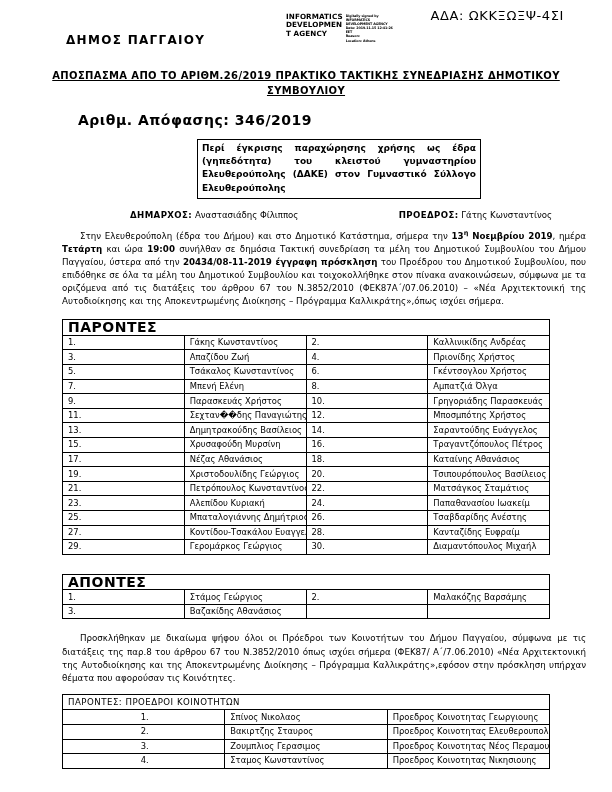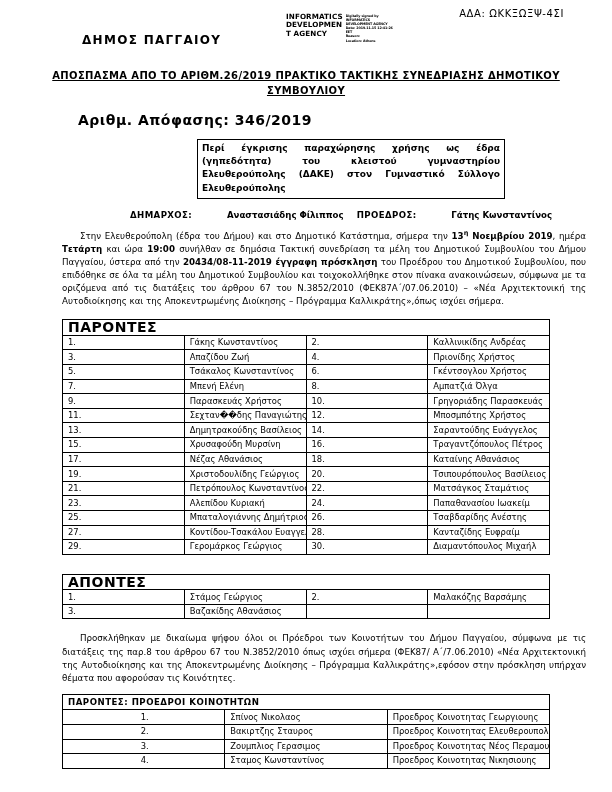--- a/index.html
+++ b/index.html
@@ -27,33 +27,32 @@
 
   
   .header-row {
     position: relative;
     height: 62px;
   }
   .ada-code {
     position: absolute;
     right: 48px;
     top: 8px;
-    font-size: 10px;
+    font-size: 13px;
     letter-spacing: 0.6px;
     white-space: nowrap;
   }
   .municipality {
     position: absolute;
     left: 66px;
     top: 33px;
     font-size: 12px;
     font-weight: bold;
     letter-spacing: 1.3px;
     white-space: nowrap;
-    margin-left: 16px;
   }
   .stamp {
     position: absolute;
     left: 286px;
     top: 13px;
     display: flex;
     align-items: flex-start;
     gap: 3px;
   }
   .stamp-title {
@@ -94,40 +93,40 @@
   }
 
   
   .subject-wrap {
     margin-top: 11px;
     display: flex;
     justify-content: flex-start;
   }
   .subject-box {
     margin-left: 197px;
-    width: 308px;
+    width: 284px;
     border: 1.4px solid #000;
     padding: 2px 4px 3px 4px;
     box-sizing: border-box;
     font-size: 9px;
     line-height: 13.2px;
     font-weight: bold;
     text-align: justify;
   }
 
   
   .officials {
     margin: 11px 0 0 0;
     padding: 0 60px 0 130px;
     display: flex;
     justify-content: space-between;
     font-size: 8.6px;
   }
   .officials .lbl { font-weight: bold; letter-spacing: 0.4px; }
-  .officials .val { font-weight: bold; margin-left: 32px; }
+  .officials .val { font-weight: normal; }
 
   
   .body-text {
     margin: 10px 26px 0 62px;
     font-size: 8.7px;
     line-height: 13.1px;
     text-align: justify;
   }
   .body-text p { margin: 0; }
   .body-text p.indent { text-indent: 18px; }
@@ -179,21 +178,21 @@
   table.community td {
     border: 1px solid #000;
     padding: 1px 3px 1px 5px;
     height: 11.6px;
     line-height: 11px;
     vertical-align: middle;
     overflow: hidden;
     white-space: nowrap;
   }
   table.community tr.section-head td {
-    font-weight: bold;
+    font-weight: normal;
     letter-spacing: 0.5px;
     font-size: 8.6px;
     height: 12.5px;
   }
 
   .spacer-sm { height: 8px; }
 </style>
 </head>
 <body>
 

